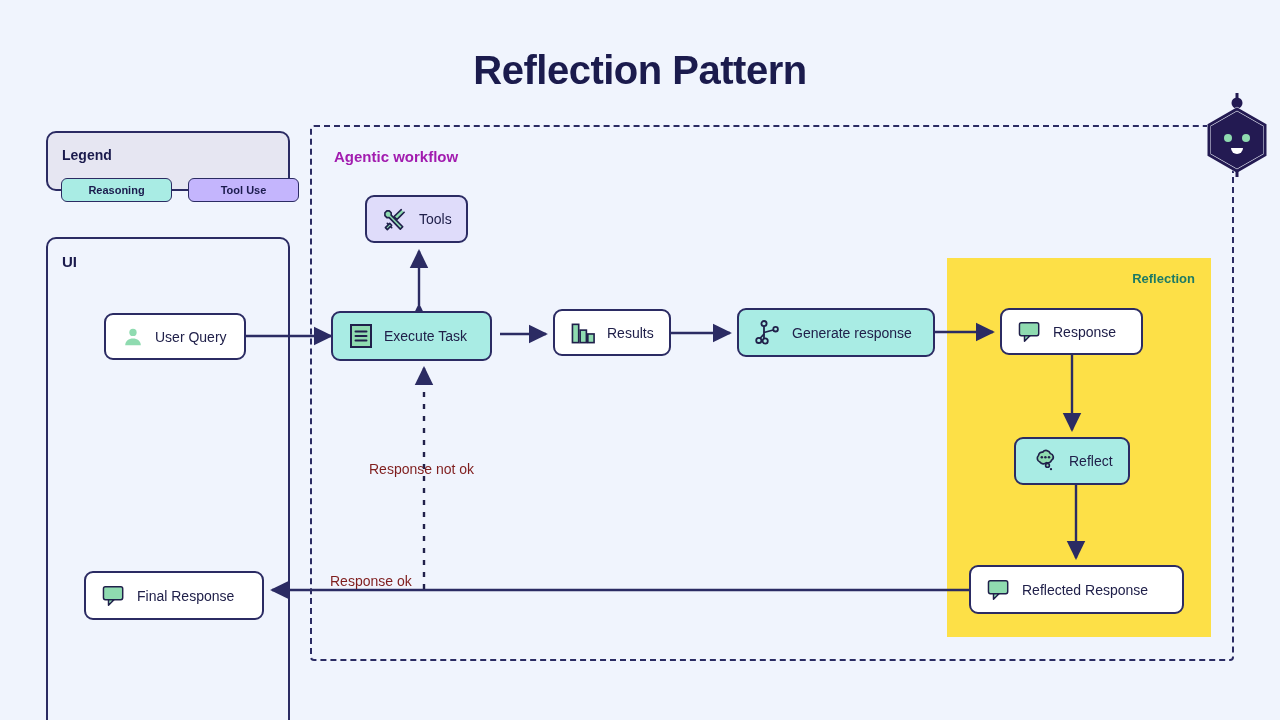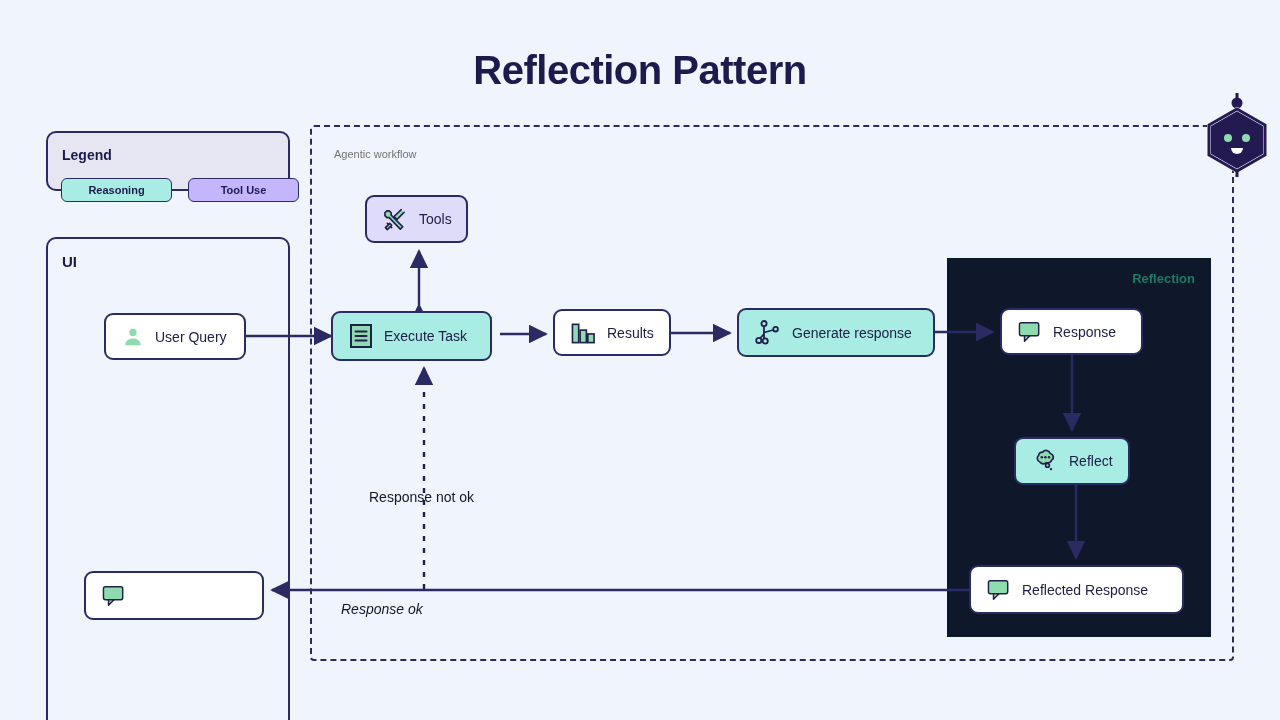--- a/index.html
+++ b/index.html
@@ -92,32 +92,32 @@
     width: 924px;
     height: 536px;
     border: 2px dashed #2b2b63;
     border-radius: 4px;
     background: transparent;
   }
   .workflow-title {
     position: absolute;
     left: 22px;
     top: 21px;
-    font-size: 11px;
-    font-weight: normal;
-    color: #737373;
+    font-size: 15px;
+    font-weight: bold;
+    color: #a21caf;
   }
 
   .reflection-region {
     position: absolute;
     left: 947px;
     top: 258px;
     width: 264px;
     height: 379px;
-    background: #0f172a;
+    background: #fde047;
   }
   .reflection-label {
     position: absolute;
     right: 16px;
     top: 13px;
     font-size: 13px;
     font-weight: bold;
     color: #1d7a64;
   }
 
@@ -146,27 +146,26 @@
   #node-response    { left: 1000px; top: 308px; width: 143px; height: 47px; }
   #node-reflect     { left: 1014px; top: 437px; width: 116px; height: 48px; }
   #node-reflected   { left: 969px; top: 565px; width: 215px; height: 49px; }
   #node-userquery   { left: 104px; top: 313px; width: 142px; height: 47px; }
   #node-final       { left: 84px; top: 571px; width: 180px; height: 49px; }
 
   
   .edge-label {
     position: absolute;
     font-size: 14px;
-    color: #0f172a;
+    color: #7f1d1d;
     white-space: nowrap;
     z-index: 6;
-    margin-top: 28px;
   }
   #label-not-ok { left: 369px; top: 461px; }
-  #label-ok     { left: 341px; top: 573px; font-style: italic; }
+  #label-ok     { left: 330px; top: 573px; }
 
   
   #wires { position: absolute; left: 0; top: 0; width: 1280px; height: 720px; z-index: 2; }
 
   
   #bot-badge { position: absolute; left: 1201px; top: 93px; width: 72px; height: 84px; z-index: 7; }
 </style>
 </head>
 <body>
 
@@ -235,20 +234,21 @@
   <span>User Query</span>
 </div>
 
 <div class="node" id="node-final">
   <span class="ic">
     <svg width="24" height="22" viewBox="0 0 26 24">
       <rect x="1.5" y="2" width="21" height="14" rx="2" fill="#8fdbb0" stroke="#20204a" stroke-width="1.6"></rect>
       <path d="M7 16 L7 22 L13 16 z" fill="#8fdbb0" stroke="#20204a" stroke-width="1.6" stroke-linejoin="round"></path>
     </svg>
   </span>
+  <span>Final Response</span>
 </div>
 
 <div class="node lav" id="node-tools">
   <span class="ic">
     <svg width="25" height="25" viewBox="0 0 26 26">
       <g stroke="#20204a" stroke-width="1.7" stroke-linecap="round" stroke-linejoin="round">
         <path d="M4 4 L6.5 4 L8.5 6 L8.5 8.5 L20.5 20.5 L18 23 L6.5 11 L4 11 L2 9 L2 6 z" fill="#8fdbb0"></path>
         <path d="M22 3.5 L17.5 8 L14.5 11 L11.5 8 L14.5 5 L19 0.8" fill="#8fdbb0" transform="translate(0,2)"></path>
         <path d="M9 21.5 L4.5 17" fill="none"></path>
         <path d="M2.5 23.5 L7 19 L9 21 L4.5 25.5 z" fill="#8fdbb0" transform="translate(0,-2)"></path>

